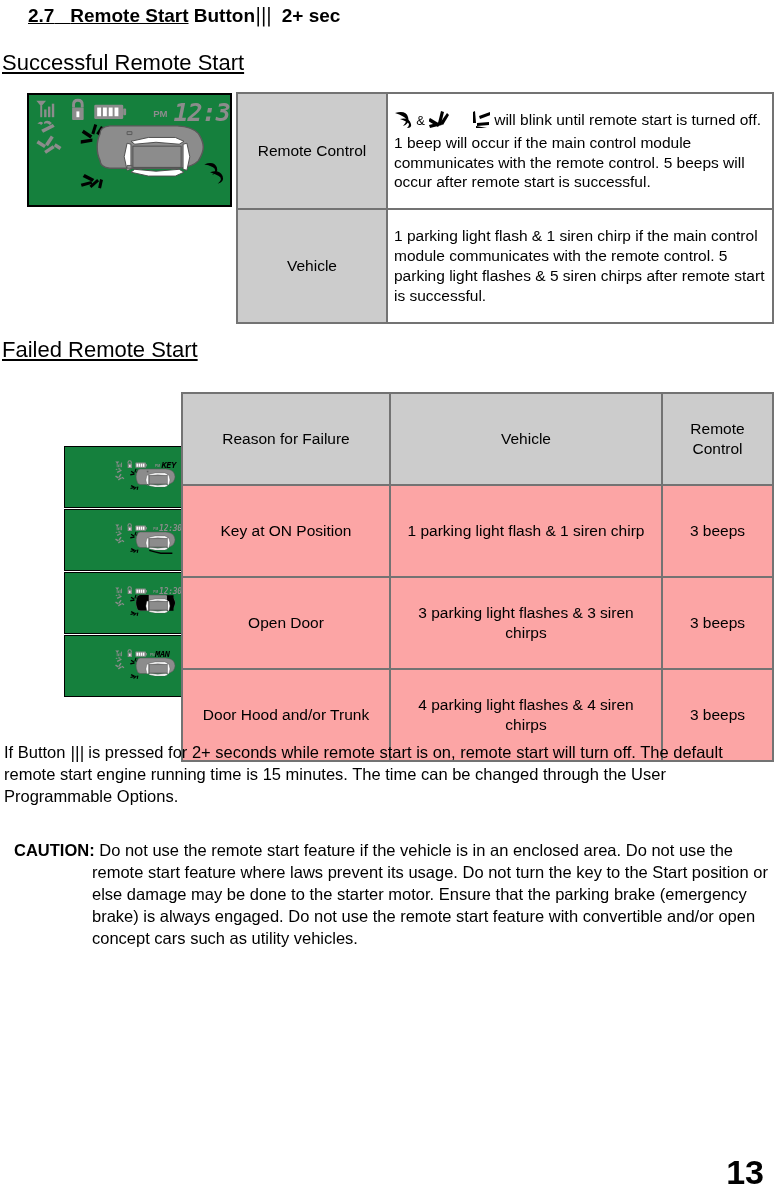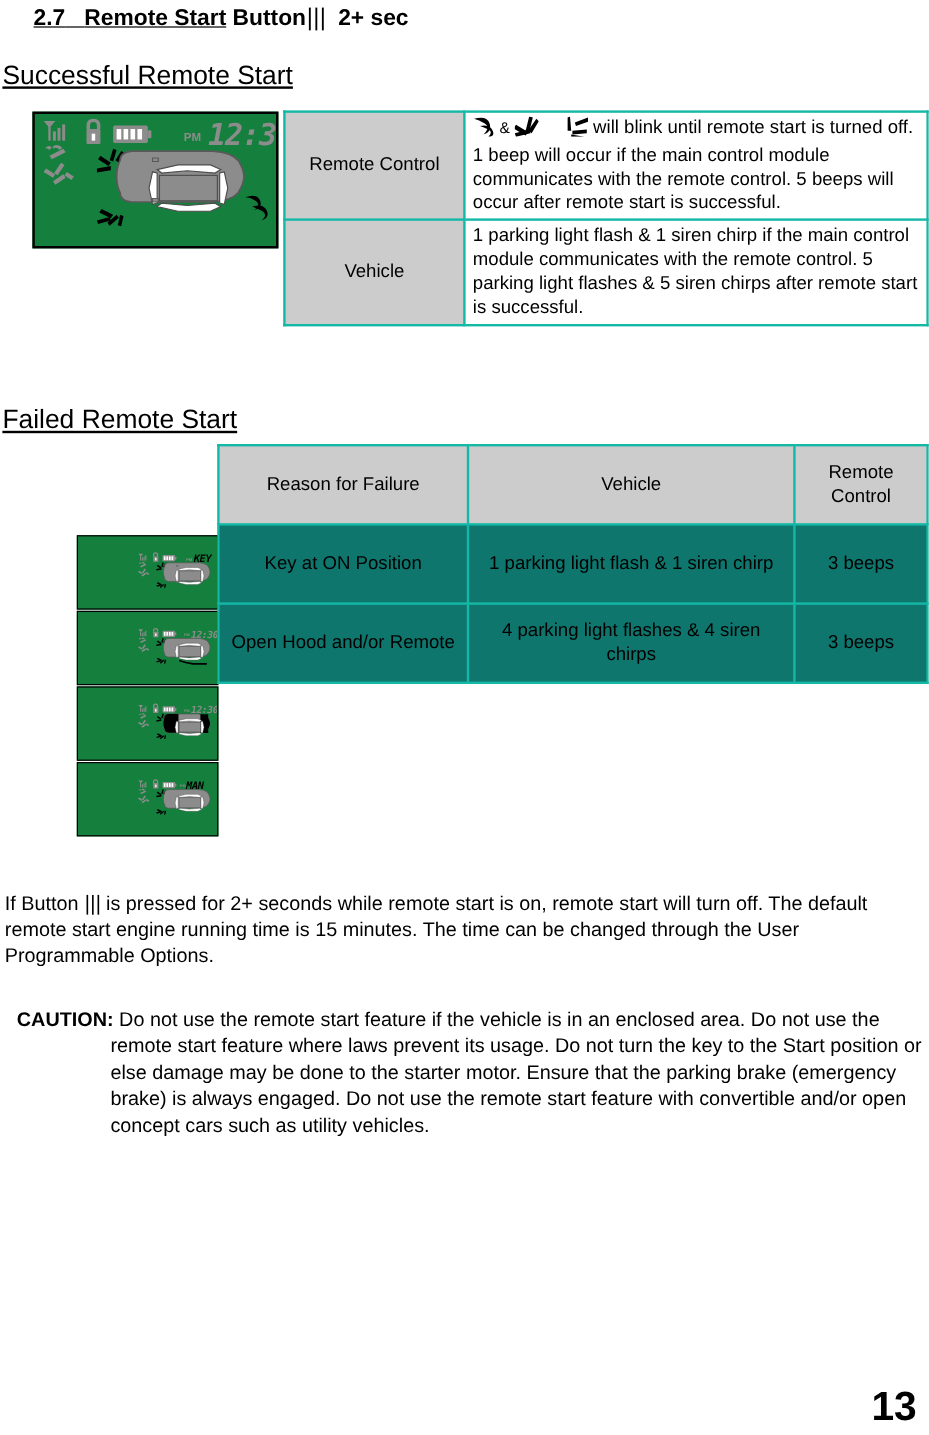--- a/index.html
+++ b/index.html
@@ -49,55 +49,55 @@
   #subhead-success { left: 2px; top: 50px; }
   #subhead-failed  { left: 2px; top: 337px; }
 
   
   .doc-table {
     position: absolute;
     border-collapse: collapse;
     table-layout: fixed;
   }
   .doc-table td {
-    border: 2px solid #14b8a6;
+    border: 2px solid #737373;
     font-size: 15.5px;
     line-height: 1.28;
-    padding: 3px 6px;
+    padding: 16px 6px;
     vertical-align: middle;
   }
   .hdr-cell {
     background: #cccccc;
     text-align: center;
   }
   .label-cell {
     background: #cccccc;
     text-align: center;
   }
   .body-cell {
     background: #ffffff;
     text-align: left;
   }
   .body-cell-c {
-    background: #0f766e;
+    background: #fca5a5;
     text-align: center;
   }
 
   
   #table-successful {
     left: 236px;
     top: 92px;
     width: 536px;
   }
   #table-successful td { height: 1px; }
 
   
   #table-failed {
     left: 181px;
-    top: 370px;
+    top: 392px;
     width: 591px;
     border-radius: 19px;
   }
 
   
   .lcd {
     position: absolute;
     background: #15803d;
     border: 2px solid #000000;
     box-sizing: border-box;
@@ -466,21 +466,26 @@
       <td class="hdr-cell" style="height:58px">Reason for Failure</td>
       <td class="hdr-cell">Vehicle</td>
       <td class="hdr-cell">Remote Control</td>
     </tr>
     <tr>
       <td class="body-cell-c" style="height:58px">Key at ON Position</td>
       <td class="body-cell-c">1 parking light flash &amp; 1 siren chirp</td>
       <td class="body-cell-c">3 beeps</td>
     </tr>
     <tr>
-      <td class="body-cell-c" style="height:58px">Open Hood and/or Remote</td>
+      <td class="body-cell-c" style="height:58px">Open Door</td>
+      <td class="body-cell-c">3 parking light flashes &amp; 3 siren chirps</td>
+      <td class="body-cell-c">3 beeps</td>
+    </tr>
+    <tr>
+      <td class="body-cell-c" style="height:58px">Door Hood and/or Trunk</td>
       <td class="body-cell-c">4 parking light flashes &amp; 4 siren chirps</td>
       <td class="body-cell-c">3 beeps</td>
     </tr>
   </tbody>
 </table>
 
 <div class="para" id="para-button">
   <span>If Button </span><span class="btn-glyph-inline">|||</span><span> is pressed for 2+ seconds while remote start is on, remote start will turn off.  The default remote start engine running time is 15 minutes. The time can be changed through the User Programmable Options.</span>
 </div>
 

